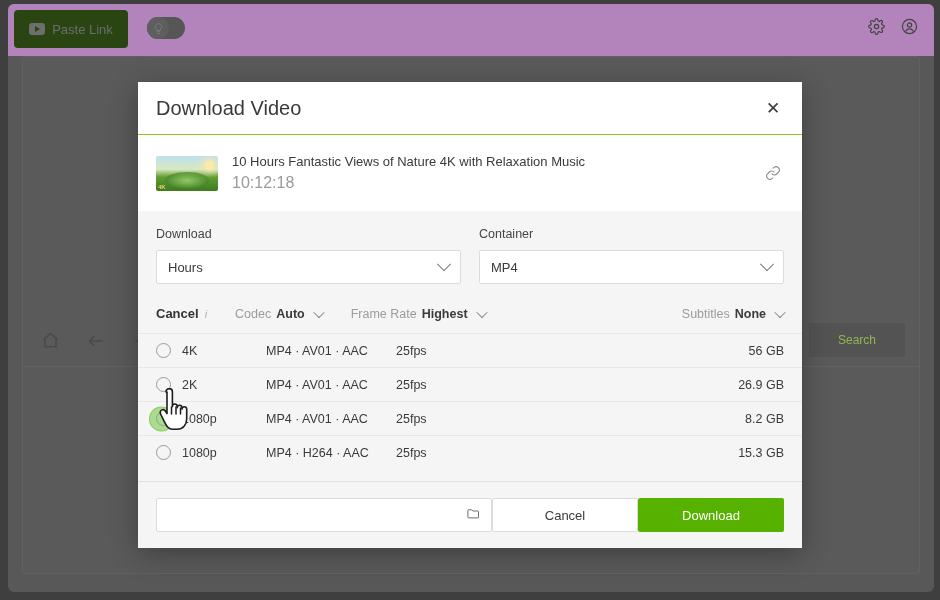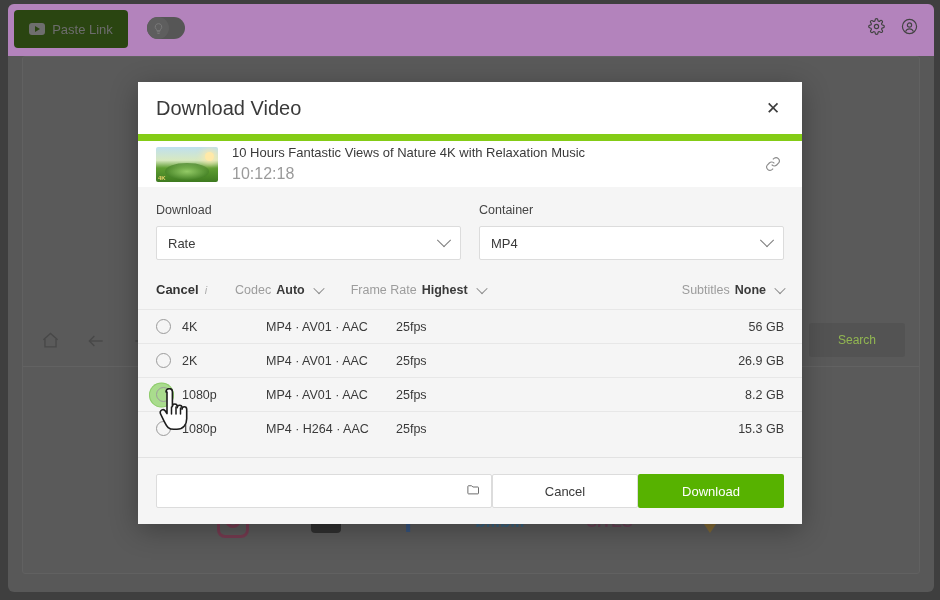--- a/index.html
+++ b/index.html
@@ -230,24 +230,24 @@
     height: 22px;
     display: flex;
     align-items: center;
     justify-content: center;
     color: #3c3c3c;
     font-size: 17px;
     cursor: pointer;
   }
   .video-row {
     background: #ffffff;
-    border-top: 7px solid #84cc16;
-    display: flex;
-    align-items: center;
-    padding: 4px 18px;
+    border-top: 1px solid #84cc16;
+    display: flex;
+    align-items: center;
+    padding: 19px 18px;
     gap: 14px;
   }
   .thumb {
     width: 62px;
     height: 35px;
     border-radius: 2px;
     flex: none;
     position: relative;
     overflow: hidden;
     background: linear-gradient(#bfe0ef 0%, #d8e9c0 38%, #5f9e32 60%, #3e7a20 100%);
@@ -576,21 +576,21 @@
       </svg>
     </div>
   </div>
 
   <div class="modal-body">
 
     <div class="select-grid">
       <div class="select-col">
         <div class="field-label">Download</div>
         <div class="select-box">
-          <span class="select-value">Rate</span>
+          <span class="select-value">Hours</span>
           <span class="chev"></span>
         </div>
       </div>
       <div class="select-col">
         <div class="field-label">Container</div>
         <div class="select-box">
           <span class="select-value">MP4</span>
           <span class="chev"></span>
         </div>
       </div>

